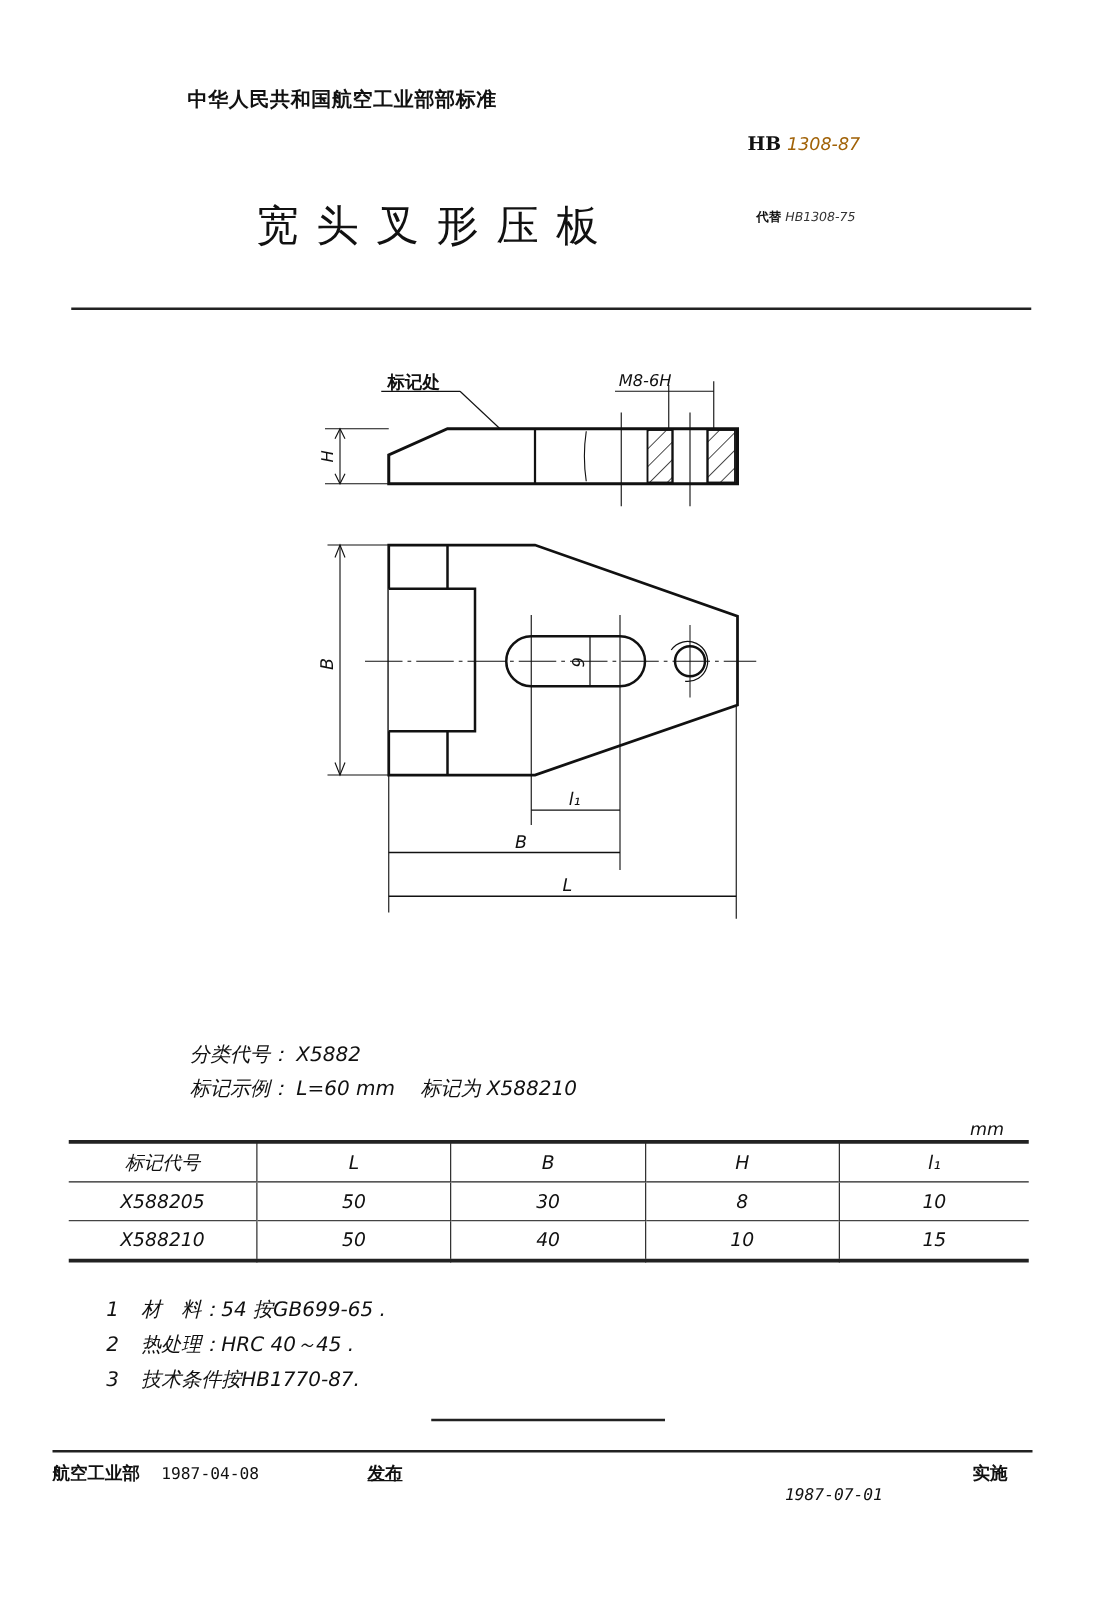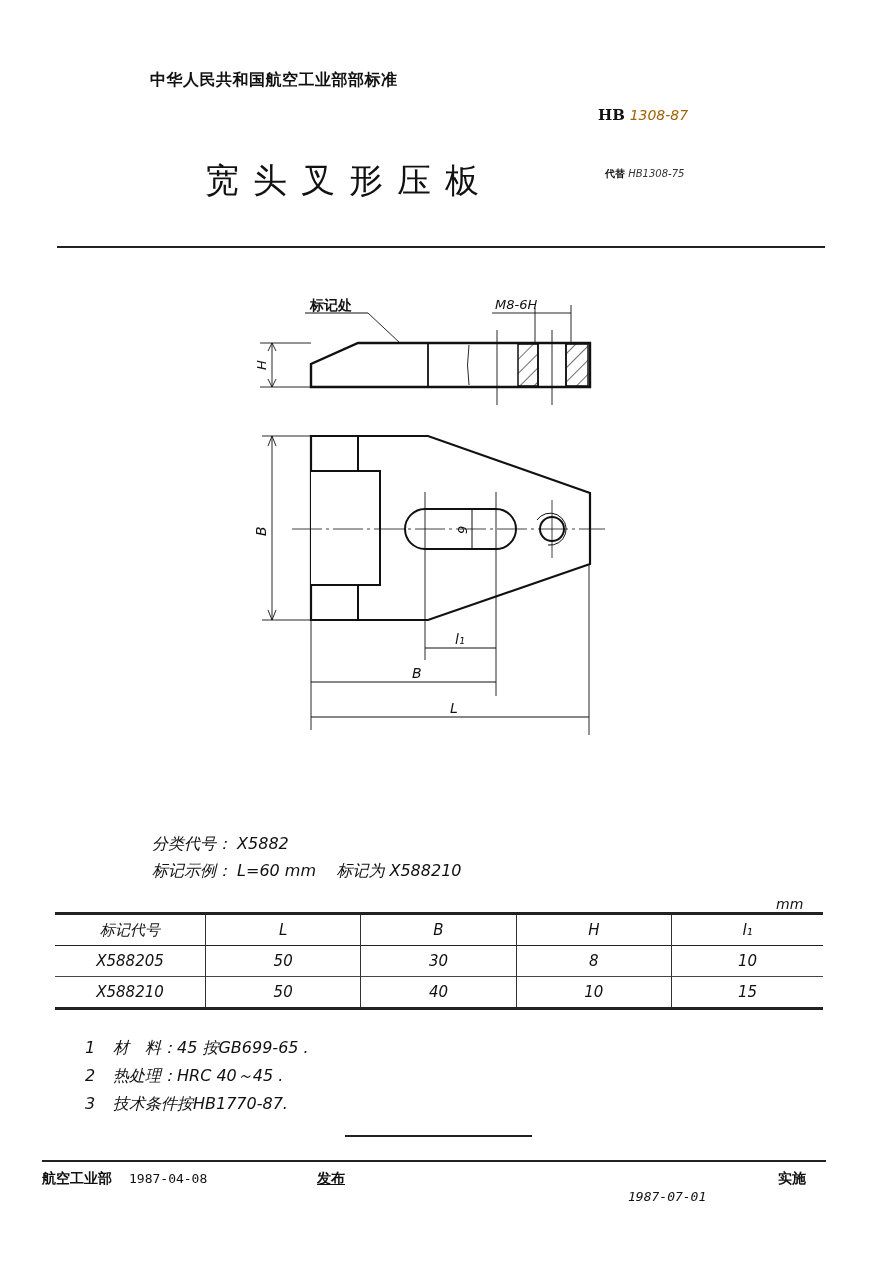--- a/index.html
+++ b/index.html
@@ -25,21 +25,21 @@
   table.spec thead tr { border-top:3px solid #222; border-bottom:1.5px solid #222; }
   table.spec tbody tr { border-bottom:1px solid #444; }
   table.spec tbody tr:last-child { border-bottom:3px solid #222; }
   .notes { left:85px; top:1034px; font-size:16px; font-style:italic; line-height:28px; }
   .notes .num { display:inline-block; width:28px; }
   .hr2 { left:345px; top:1135px; width:187px; height:1.5px; background:#222; }
   .hr3 { left:42px; top:1160px; width:784px; height:2px; background:#222; }
   .footer { top:1170px; font-size:14px; }
   .f-left { left:42px; font-weight:bold; }
   .f-left .date { font-weight:normal; margin-left:17px; font-family:"DejaVu Sans Mono", monospace; font-size:13px; }
-  .f-pub { left:317px; font-weight:bold;text-decoration:underline; }
+  .f-pub { left:294px; font-weight:bold;text-decoration:underline; }
   .f-right { left:628px; font-family:"DejaVu Sans Mono", monospace; font-size:13px; font-style:italic;margin-top:19px; }
   .f-impl { left:778px; font-weight:bold;text-align:center; }
 </style>
 </head>
 <body>
 
 <div class="abs org">中华人民共和国航空工业部部标准</div>
 <div class="abs stdno">
   <b>HB</b>
   <i>1308-87</i>
@@ -163,21 +163,21 @@
       <td>X588210</td>
       <td>50</td>
       <td>40</td>
       <td>10</td>
       <td>15</td>
     </tr>
   </tbody>
 </table>
 
 <div class="abs notes">
-  <div><span class="num">1</span><span>材　料：45 按GB699-65 .</span></div>
+  <div><span class="num">1</span><span>材　料：54 按GB699-65 .</span></div>
   <div><span class="num">2</span><span>热处理：HRC 40～45 .</span></div>
   <div><span class="num">3</span><span>技术条件按HB1770-87.</span></div>
 </div>
 
 <div class="abs hr2"></div>
 <div class="abs hr3"></div>
 
 <div class="abs footer f-left">
   <span>航空工业部</span><span class="date">1987-04-08</span>
 </div>

